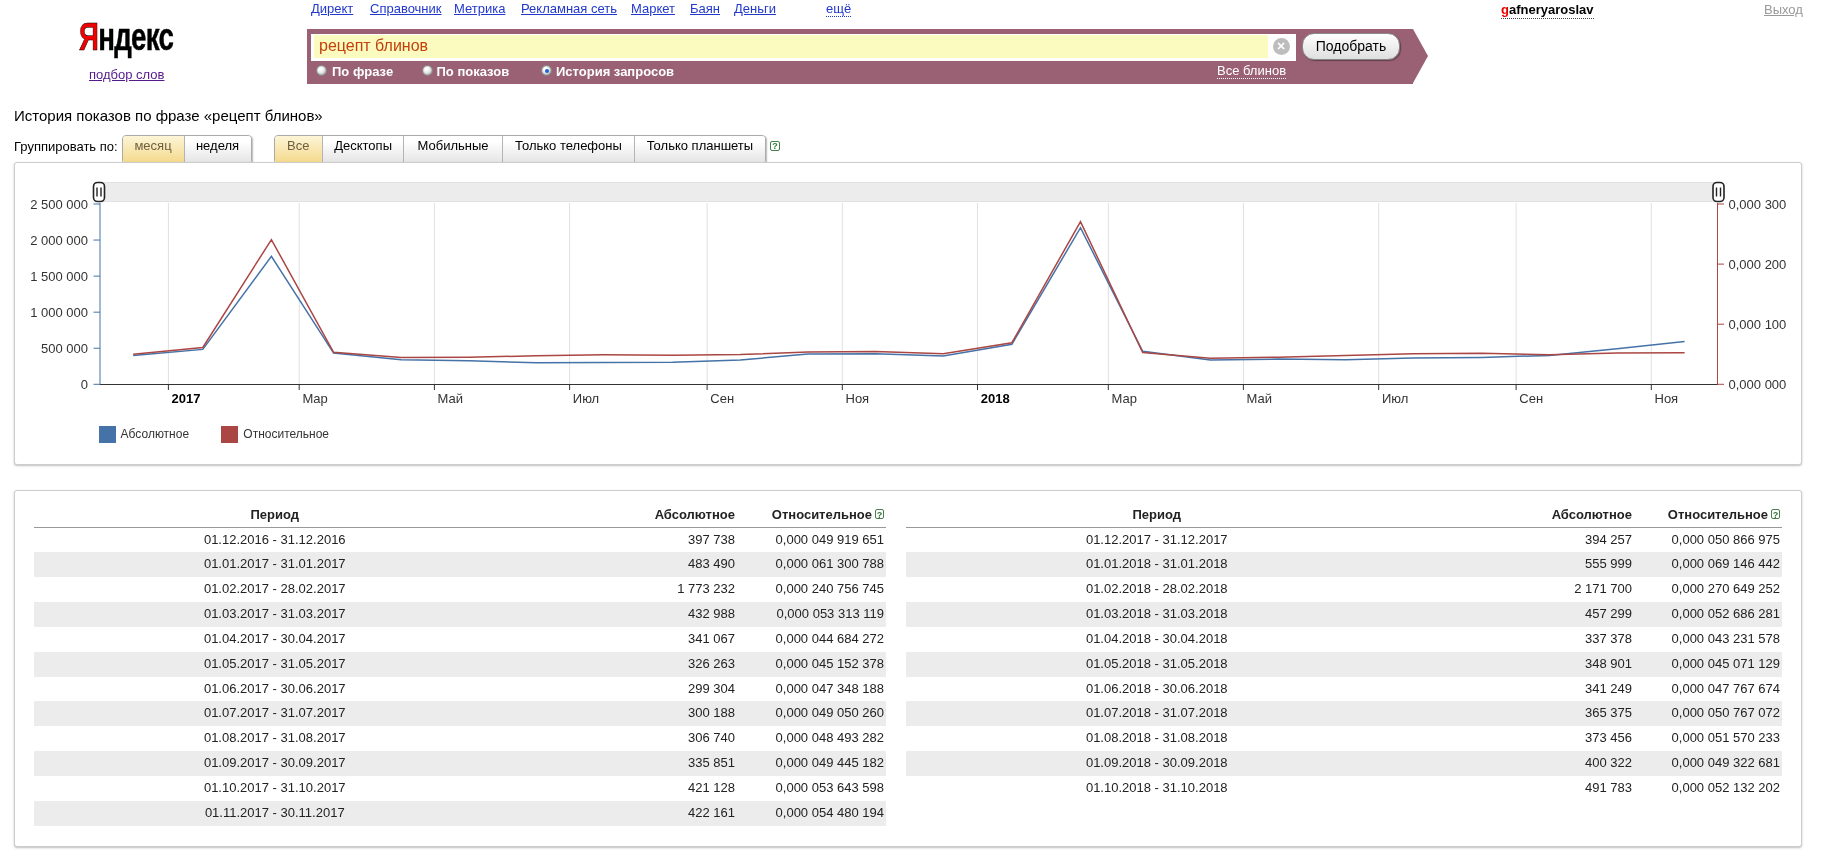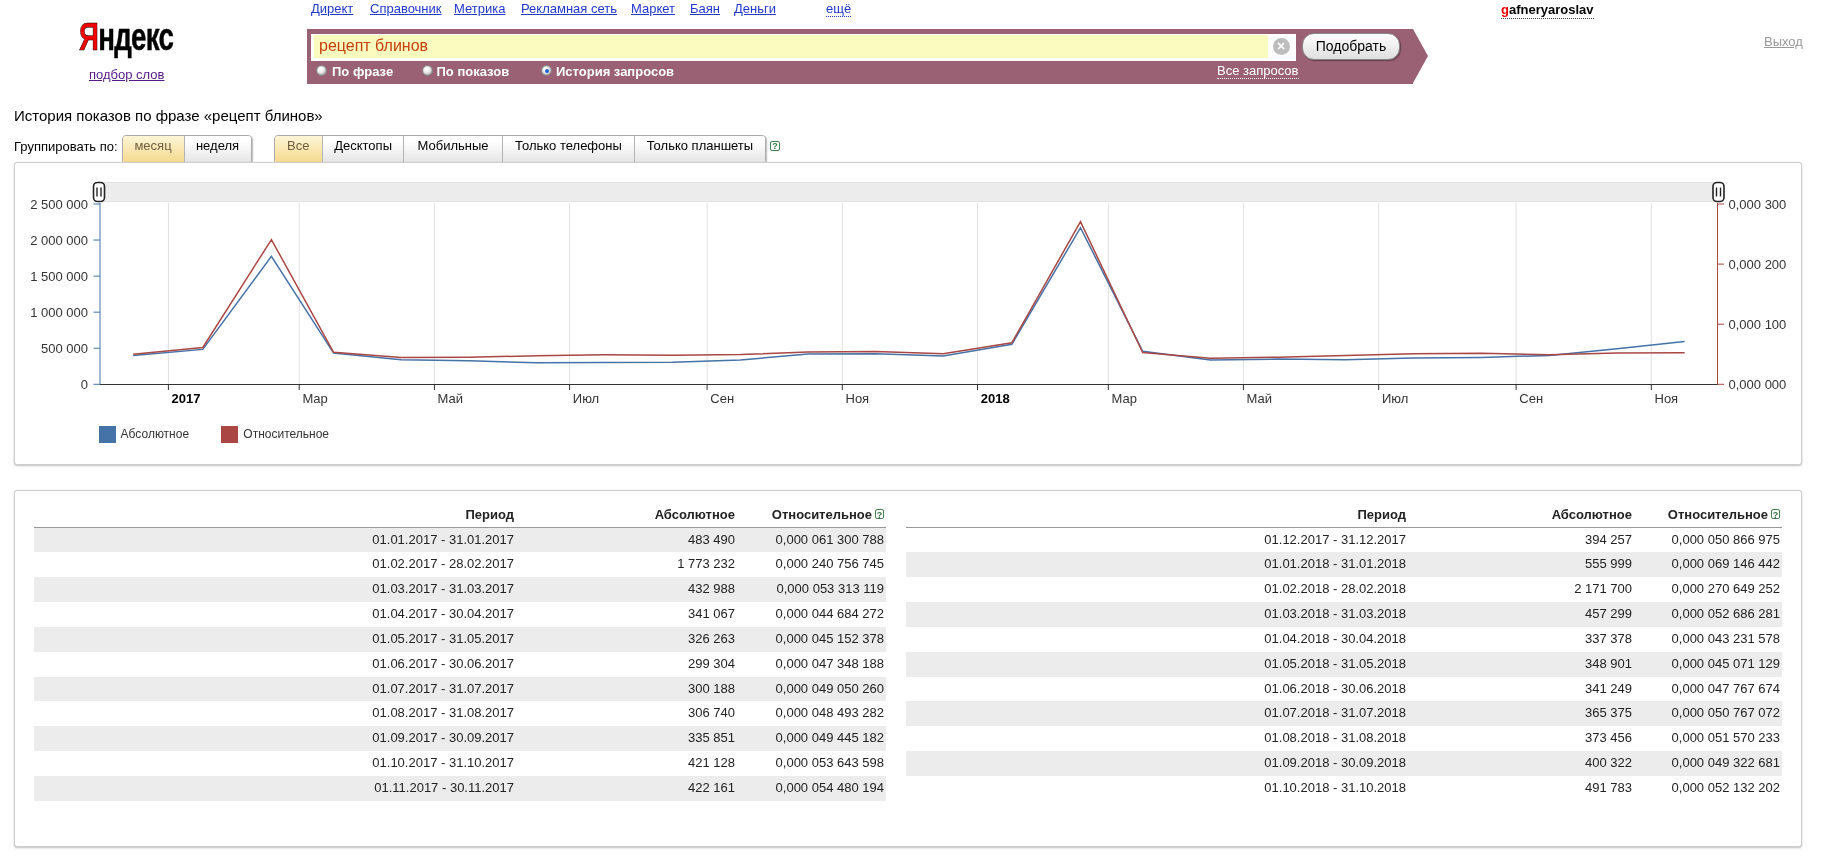--- a/index.html
+++ b/index.html
@@ -2,21 +2,21 @@
 <html><head><meta charset="utf-8"><title>рецепт блинов — статистика показов</title>
 <style>
 * { margin:0; padding:0; box-sizing:border-box; }
 html,body { width:1825px; height:863px; background:#fff; font-family:"Liberation Sans", sans-serif; position:relative; overflow:hidden; }
 .abs { position:absolute; }
 a { text-decoration:underline; }
 .toplnk { top:1px; font-size:13px; color:#2239cc; }
 .dotted { text-decoration:none; border-bottom:1px dotted #2239cc; }
 .user { top:2px; left:1501px; font-size:13px; font-weight:bold; color:#000; border-bottom:1px dotted #444; padding-bottom:1px; }
 .user .g { color:#e00; }
-.exit { top:2px; left:1764px; font-size:13px; color:#999;margin-top:32px; }
+.exit { top:2px; left:1764px; font-size:13px; color:#999; }
 .logo { left:79px; top:16px; font-size:38px; font-weight:bold; color:#000; letter-spacing:-1px; -webkit-text-stroke:0.5px #000; transform:scaleX(0.729); transform-origin:left top; white-space:nowrap; }
 .logo .ya { color:#f00000; }
 .podbor { left:89px; top:67px; font-size:13px; color:#551a8b; }
 .bar { left:307px; top:29px; width:1106px; height:55px; background:#9a6174; }
 .tip { left:1413px; top:29px; width:0; height:0; border-top:27.5px solid transparent; border-bottom:27.5px solid transparent; border-left:15.5px solid #9a6174; }
 .inpwhite { left:311px; top:33.5px; width:984.5px; height:27.2px; background:#fff; }
 .inpyellow { left:313.5px; top:35.3px; width:954px; height:23px; background:#fbfbc0; }
 .inptext { left:319px; top:37px; font-size:16px; color:#c2410c; }
 .clear { left:1272.5px; top:37.5px; width:17px; height:17px; border-radius:50%; background:#bdbdbd; color:#fff; font-size:11px; font-weight:bold; line-height:17px; text-align:center; }
 .podbtn { left:1302px; top:33px; width:98px; height:27px; background:linear-gradient(#ffffff,#dfdfdf); border:1px solid #888; border-radius:12px; box-shadow:1px 1px 1px rgba(0,0,0,0.35); font-size:14px; color:#000; text-align:center; line-height:24px; }
@@ -34,21 +34,21 @@
 .qhelp { width:10px; height:10px; border:1.5px solid #41814c; border-radius:2px; background:#fff; color:#2f7d3a; font-size:9px; font-weight:bold; line-height:8px; text-align:center; }
 .box { border:1px solid #ccc; border-radius:3px; background:#fff; box-shadow:0 1px 2px rgba(150,150,150,.6); }
 .chartbox { left:14px; top:162px; width:1788px; height:303px; }
 .tablebox { left:14px; top:490px; width:1788px; height:357px; }
 .chartsvg { position:absolute; left:14px; top:162px; }
 .leg { font-size:12px; color:#333; }
 .legsq { width:17px; height:17px; }
 .dtab { border-collapse:collapse; table-layout:fixed; font-family:"Liberation Sans", sans-serif; }
 .dtab th { font-size:13px; font-weight:bold; color:#222; height:25px; vertical-align:bottom; padding:0 0 5px 0; border-bottom:1px solid #999; }
 .dtab td { font-size:13px; color:#222; height:24.85px; padding:0; line-height:24.85px; white-space:nowrap; }
-.dtab .c1 { text-align:right; padding-left:1.5px; }
+.dtab .c1 { text-align:center; padding-left:1.5px; }
 .dtab .c2 { text-align:right; }
 .dtab .c3 { text-align:right; padding-right:2px; }
 .dtab tr.alt td { background:#ececec; }
 .qi { display:inline-block; width:9px; height:10px; border:1px solid #47804d; border-radius:2px; font-size:9px; font-weight:bold; line-height:10px; color:#356e3c; text-align:center; background:#fff; margin-left:3px; vertical-align:1px; }
 .tabwrap-l { left:34px; top:502px; }
 .tabwrap-r { left:906px; top:502px; }
 </style></head>
 <body>
 <a class="abs toplnk" style="left:311px" href="#">Директ</a>
 <a class="abs toplnk" style="left:370px" href="#">Справочник</a>
@@ -68,21 +68,21 @@
 <div class="abs inpyellow"></div>
 <span class="abs inptext">рецепт блинов</span>
 <div class="abs clear">✕</div>
 <div class="abs podbtn">Подобрать</div>
 <span class="abs radio" style="left:316px; top:65px"></span>
 <span class="abs rlab" style="left:332px; top:63.5px">По фразе</span>
 <span class="abs radio" style="left:422px; top:65px"></span>
 <span class="abs rlab" style="left:436.5px; top:63.5px">По показов</span>
 <span class="abs radio sel" style="left:541px; top:65px"></span>
 <span class="abs rlab" style="left:556px; top:63.5px">История запросов</span>
-<a class="abs allreg" href="#">Все запросов</a>
+<a class="abs allreg" href="#">Все блинов</a>
 <div class="abs title">История показов по фразе «рецепт блинов»</div>
 <span class="abs grouplab">Группировать по:</span>
 <div class="abs btngrp" style="left:121.5px">
     <div class="c sel" style="width:61px">месяц</div>
     <div class="c" style="width:67px">неделя</div>
   </div>
 <div class="abs btngrp" style="left:273.7px">
     <div class="c sel" style="width:47px">Все</div>
     <div class="c" style="width:81.8px">Десктопы</div>
     <div class="c" style="width:98.2px">Мобильные</div>
@@ -174,20 +174,25 @@
         <col style="width:151px">
       </colgroup>
       <thead>
         <tr>
           <th class="c1">Период</th>
           <th class="c2">Абсолютное</th>
           <th class="c3">Относительное<span class="qi">?</span></th>
         </tr>
       </thead>
       <tbody>
+        <tr>
+          <td class="c1">01.12.2016&nbsp;-&nbsp;31.12.2016</td>
+          <td class="c2">397&nbsp;738</td>
+          <td class="c3">0,000&nbsp;049&nbsp;919&nbsp;651</td>
+        </tr>
         <tr class="alt">
           <td class="c1">01.01.2017&nbsp;-&nbsp;31.01.2017</td>
           <td class="c2">483&nbsp;490</td>
           <td class="c3">0,000&nbsp;061&nbsp;300&nbsp;788</td>
         </tr>
         <tr>
           <td class="c1">01.02.2017&nbsp;-&nbsp;28.02.2017</td>
           <td class="c2">1&nbsp;773&nbsp;232</td>
           <td class="c3">0,000&nbsp;240&nbsp;756&nbsp;745</td>
         </tr>

